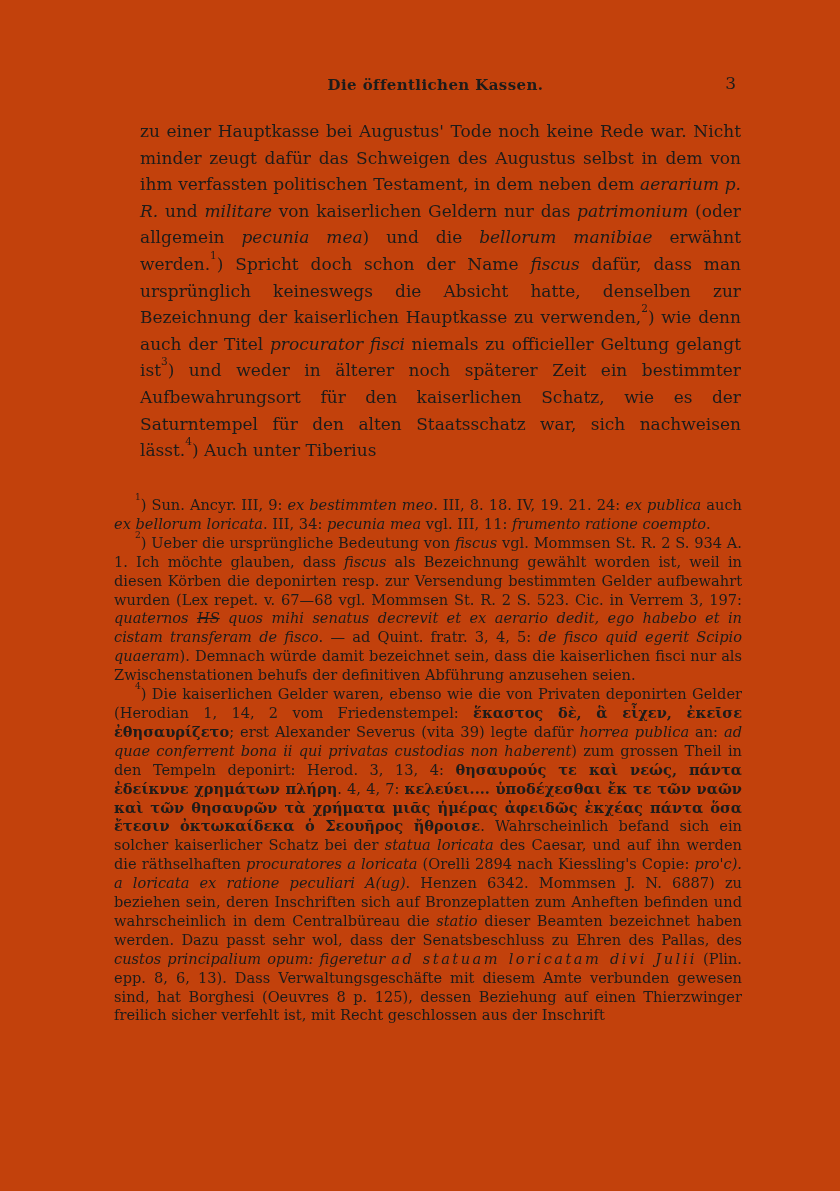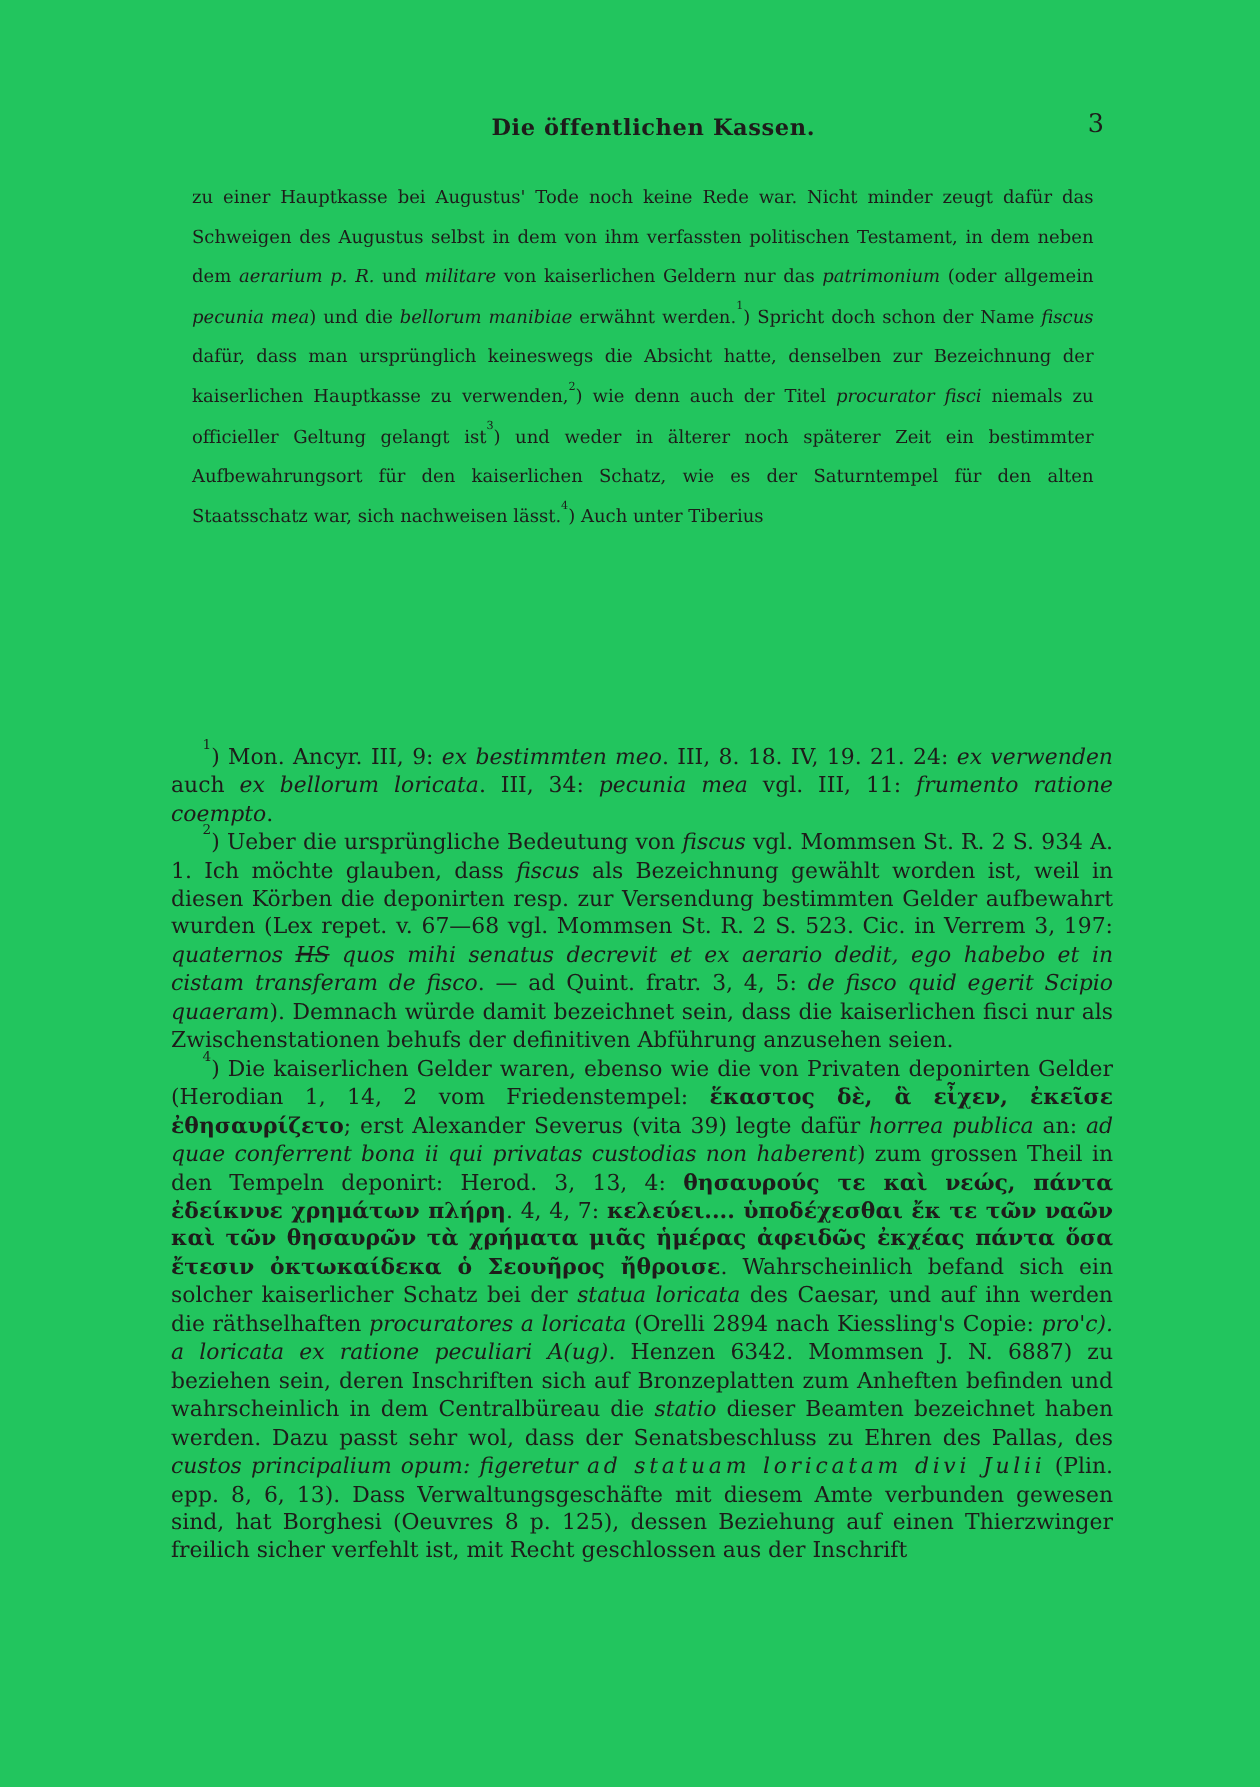--- a/index.html
+++ b/index.html
@@ -2,21 +2,21 @@
 <html lang="de"><head>
 <meta charset="utf-8">
 <style>
   * { box-sizing: border-box; }
   html, body { margin: 0; padding: 0; background: #ffffff; }
 
   .page {
     position: relative;
     width: 840px;
     height: 1191px;
-    background: #22c55e;
+    background: #c2410c;
     color: #1e1c1a;
     font-family: "DejaVu Serif", "Liberation Serif", serif;
     overflow: hidden;
   }
 
   .header {
     position: absolute;
     top: 76px;
     left: 135px;
     width: 601px;
@@ -32,23 +32,23 @@
   .page-number {
     position: absolute;
     right: 0;
     top: -3px;
     font-size: 17px;
   }
 
   .main-text {
     position: absolute;
     top: 118px;
-    left: 128px;
+    left: 140px;
     width: 601px;
-    font-size: 12px;
+    font-size: 17px;
     line-height: 26.6px;
     text-align: justify;
     hyphens: auto;
     -webkit-hyphens: auto;
   }
 
   .footnotes {
     position: absolute;
     top: 496px;
     left: 114px;
@@ -78,18 +78,18 @@
 <div class="page">
 
   <div class="header">
     <span class="running-title">Die öffentlichen Kassen.</span>
     <span class="page-number">3</span>
   </div>
 
   <div class="main-text"><span>zu einer Hauptkasse bei Augustus' Tode noch keine Rede war. Nicht minder zeugt dafür das Schweigen des Augustus selbst in dem von ihm verfassten politischen Testament, in dem neben dem </span><em>aerarium p. R.</em><span> und </span><em>militare</em><span> von kaiserlichen Geldern nur das </span><em>patrimonium</em><span> (oder allgemein </span><em>pecunia mea</em><span>) und die </span><em>bellorum manibiae</em><span> erwähnt werden.</span><sup class="fn">1</sup><span>) Spricht doch schon der Name </span><em>fiscus</em><span> dafür, dass man ursprünglich keineswegs die Absicht hatte, denselben zur Bezeichnung der kaiserlichen Hauptkasse zu verwenden,</span><sup class="fn">2</sup><span>) wie denn auch der Titel </span><em>procurator fisci</em><span> niemals zu officieller Geltung gelangt ist</span><sup class="fn">3</sup><span>) und weder in älterer noch späterer Zeit ein bestimmter Aufbewahrungsort für den kaiserlichen Schatz, wie es der Saturntempel für den alten Staatsschatz war, sich nachweisen lässt.</span><sup class="fn">4</sup><span>) Auch unter Tiberius</span></div>
 
   <div class="footnotes">
-    <p class="footnote"><sup class="fn">1</sup><span>) Mon. Ancyr. III, 9: </span><em>ex bestimmten meo</em><span>. III, 8. 18. IV, 19. 21. 24: </span><em>ex verwenden</em><span> auch </span><em>ex bellorum loricata</em><span>. III, 34: </span><em>pecunia mea</em><span> vgl. III, 11: </span><em>frumento ratione coempto</em><span>.</span></p>
+    <p class="footnote"><sup class="fn">1</sup><span>) Sun. Ancyr. III, 9: </span><em>ex bestimmten meo</em><span>. III, 8. 18. IV, 19. 21. 24: </span><em>ex publica</em><span> auch </span><em>ex bellorum loricata</em><span>. III, 34: </span><em>pecunia mea</em><span> vgl. III, 11: </span><em>frumento ratione coempto</em><span>.</span></p>
     <p class="footnote"><sup class="fn">2</sup><span>) Ueber die ursprüngliche Bedeutung von </span><em>fiscus</em><span> vgl. Mommsen St. R. 2 S. 934 A. 1.  Ich möchte glauben, dass </span><em>fiscus</em><span> als Bezeichnung gewählt worden ist, weil in diesen Körben die deponirten resp. zur Versendung bestimmten Gelder aufbewahrt wurden (Lex repet. v. 67—68 vgl. Mommsen St. R. 2 S. 523. Cic. in Verrem 3, 197: </span><em>quaternos </em><em class="strike">HS</em><em> quos mihi senatus decrevit et ex aerario dedit, ego habebo et in cistam transferam de fisco</em><span>. — ad Quint. fratr. 3, 4, 5: </span><em>de fisco quid egerit Scipio quaeram</em><span>).  Demnach würde damit bezeichnet sein, dass die kaiserlichen fisci nur als Zwischenstationen behufs der definitiven Abführung anzusehen seien.</span></p>
     <p class="footnote"><sup class="fn">4</sup><span>) Die kaiserlichen Gelder waren, ebenso wie die von Privaten deponirten Gelder (Herodian 1, 14, 2 vom Friedenstempel: </span><span class="greek">ἕκαστος δὲ, ἃ εἶχεν, ἐκεῖσε ἐθησαυρίζετο</span><span>; erst Alexander Severus (vita 39) legte dafür </span><em>horrea publica</em><span> an: </span><em>ad quae conferrent bona ii qui privatas custodias non haberent</em><span>) zum grossen Theil in den Tempeln deponirt: Herod. 3, 13, 4: </span><span class="greek">θησαυρούς τε καὶ νεώς, πάντα ἐδείκνυε χρημάτων πλήρη</span><span>. 4, 4, 7: </span><span class="greek">κελεύει.... ὑποδέχεσθαι ἔκ τε τῶν ναῶν καὶ τῶν θησαυρῶν τὰ χρήματα μιᾶς ἡμέρας ἀφειδῶς ἐκχέας πάντα ὅσα ἔτεσιν ὀκτωκαίδεκα ὁ Σεουῆρος ἤθροισε</span><span>.  Wahrscheinlich befand sich ein solcher kaiserlicher Schatz bei der </span><em>statua loricata</em><span> des Caesar, und auf ihn werden die räthselhaften </span><em>procuratores a loricata</em><span> (Orelli 2894 nach Kiessling's Copie: </span><em>pro'c). a loricata ex ratione peculiari A(ug)</em><span>. Henzen 6342.  Mommsen J. N. 6887) zu beziehen sein, deren Inschriften sich auf Bronzeplatten zum Anheften befinden und wahrscheinlich in dem Centralbüreau die </span><em>statio</em><span> dieser Beamten bezeichnet haben werden.  Dazu passt sehr wol, dass der Senatsbeschluss zu Ehren des Pallas, des </span><em>custos principalium opum: figeretur </em><em class="sp">ad statuam loricatam divi Julii</em><span> (Plin. epp. 8, 6, 13).  Dass Verwaltungsgeschäfte mit diesem Amte verbunden gewesen sind, hat Borghesi (Oeuvres 8 p. 125), dessen Beziehung auf einen Thierzwinger freilich sicher verfehlt ist, mit Recht geschlossen aus der Inschrift</span></p>
   </div>
 
 </div>
 
 </body></html>

